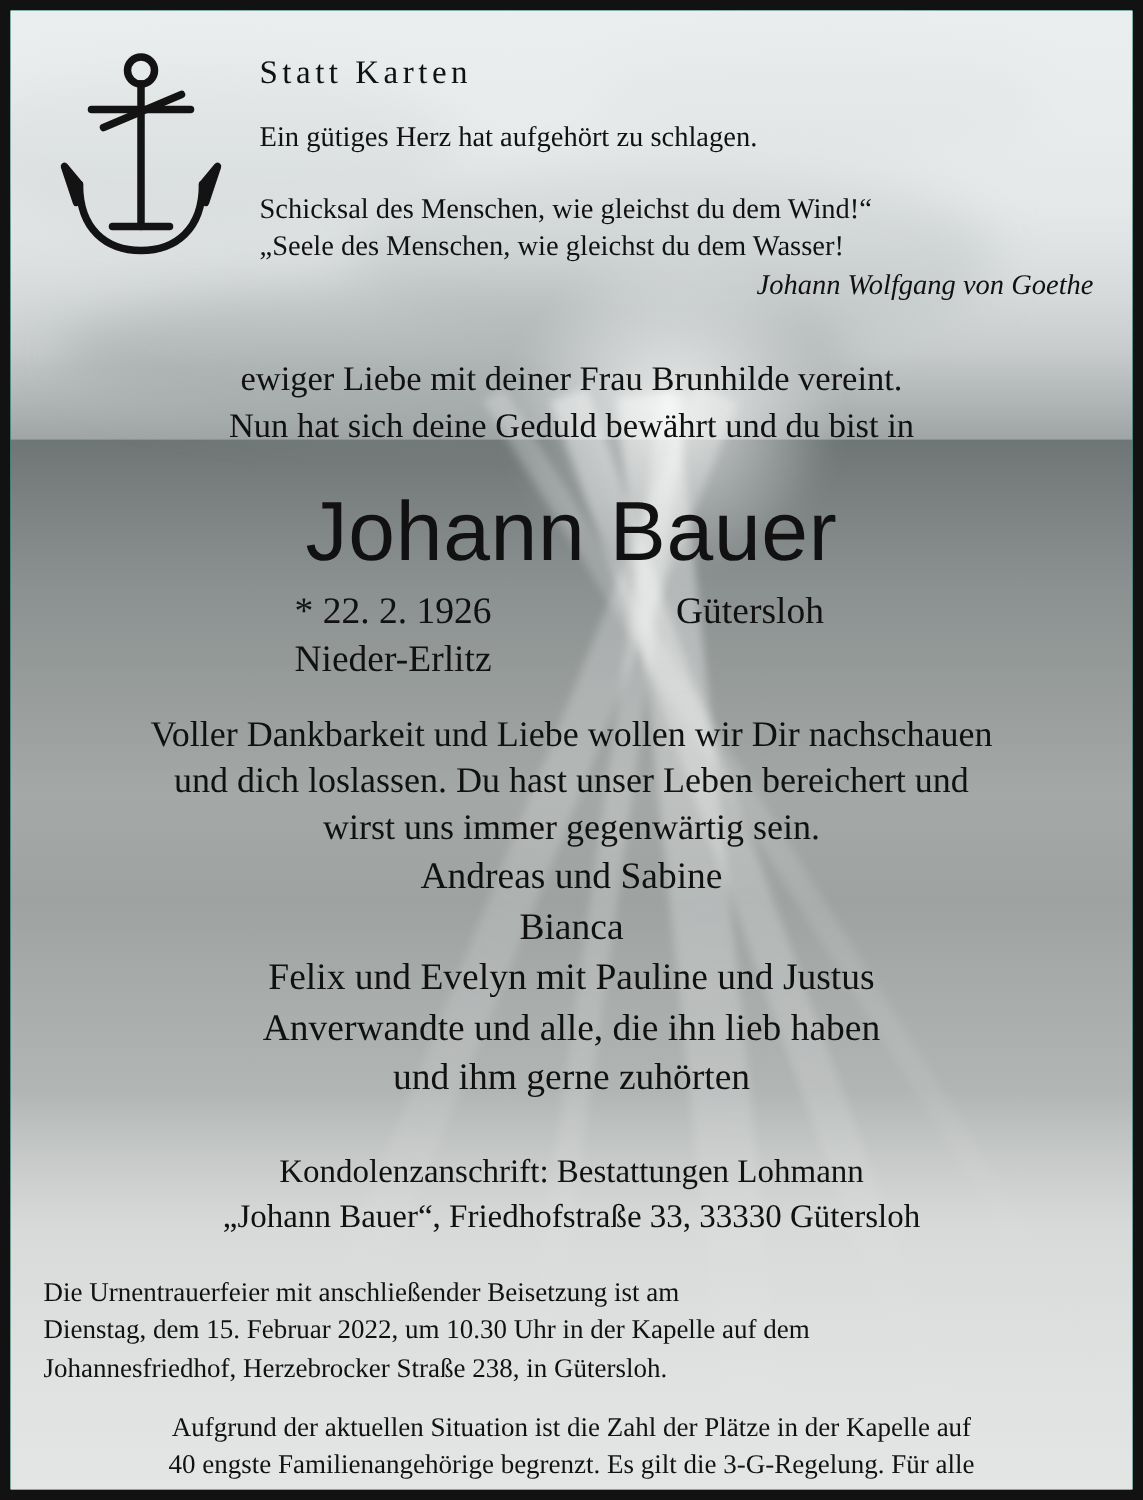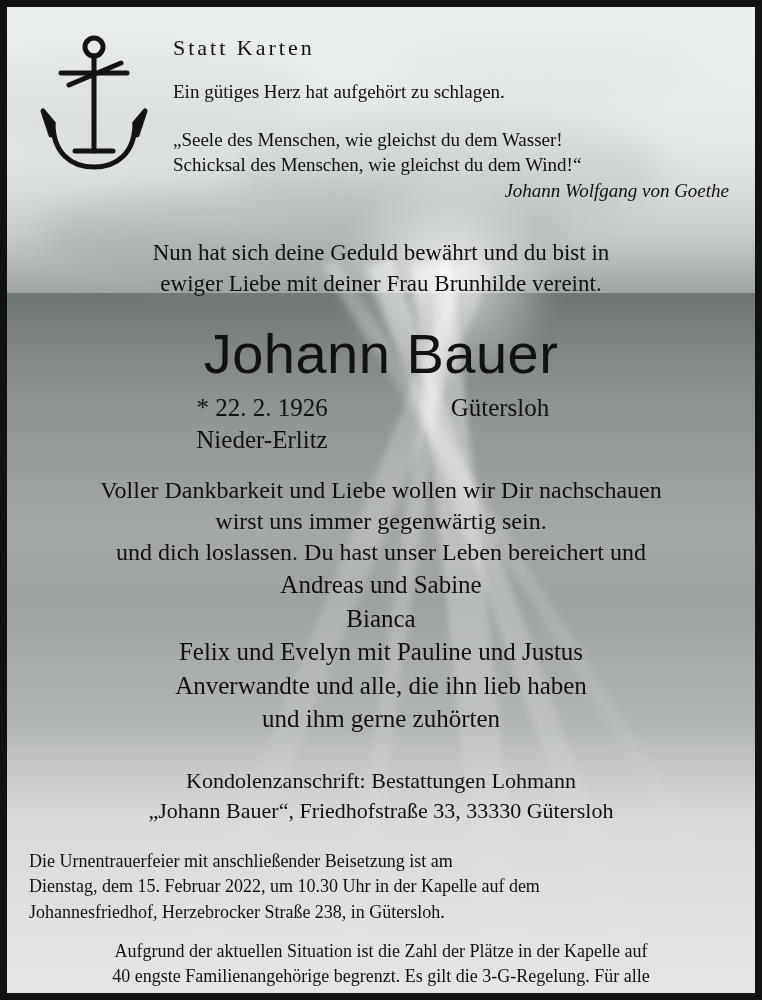--- a/index.html
+++ b/index.html
@@ -233,51 +233,51 @@
             <path d="M100 92 L110 80 L102 104 Z" fill="#131313"></path>
 
             <path d="M40 120 L78 120"></path>
           </g>
         </svg>
       </div>
       <div class="head-text">
         <div class="statt">Statt Karten</div>
         <div class="line-herz">Ein gütiges Herz hat aufgehört zu schlagen.</div>
         <div class="quote">
+          <div>Schicksal des Menschen, wie gleichst du dem Wind!“</div>
           <div>„Seele des Menschen, wie gleichst du dem Wasser!</div>
-          <div>Schicksal des Menschen, wie gleichst du dem Wind!“</div>
         </div>
         <div class="quote-author">Johann Wolfgang von Goethe</div>
       </div>
     </div>
 
     <div class="intro">
+      <div>ewiger Liebe mit deiner Frau Brunhilde vereint.</div>
       <div>Nun hat sich deine Geduld bewährt und du bist in</div>
-      <div>ewiger Liebe mit deiner Frau Brunhilde vereint.</div>
     </div>
 
     <div class="name">Johann Bauer</div>
 
     <div class="dates">
       <div class="col">
         <div>
           <span class="nowrap">*</span>
           <span>22. 2. 1926</span>
         </div>
         <div>Nieder-Erlitz</div>
       </div>
       <div class="col">
         <div>Gütersloh</div>
       </div>
     </div>
 
     <div class="thanks">
       <div>Voller Dankbarkeit und Liebe wollen wir Dir nachschauen</div>
+      <div>und dich loslassen. Du hast unser Leben bereichert und</div>
       <div>wirst uns immer gegenwärtig sein.</div>
-      <div>und dich loslassen. Du hast unser Leben bereichert und</div>
     </div>
 
     <div class="family">
       <div class="l1">Andreas und Sabine</div>
       <div>Bianca</div>
       <div>Felix und Evelyn mit Pauline und Justus</div>
       <div>Anverwandte und alle, die ihn lieb haben</div>
       <div>und ihm gerne zuhörten</div>
     </div>
 

